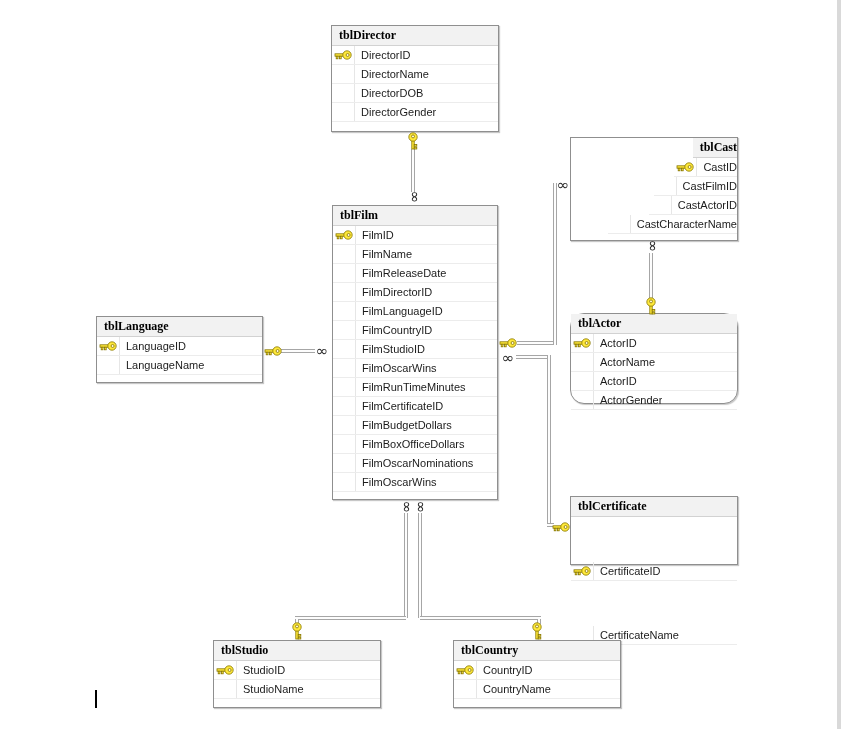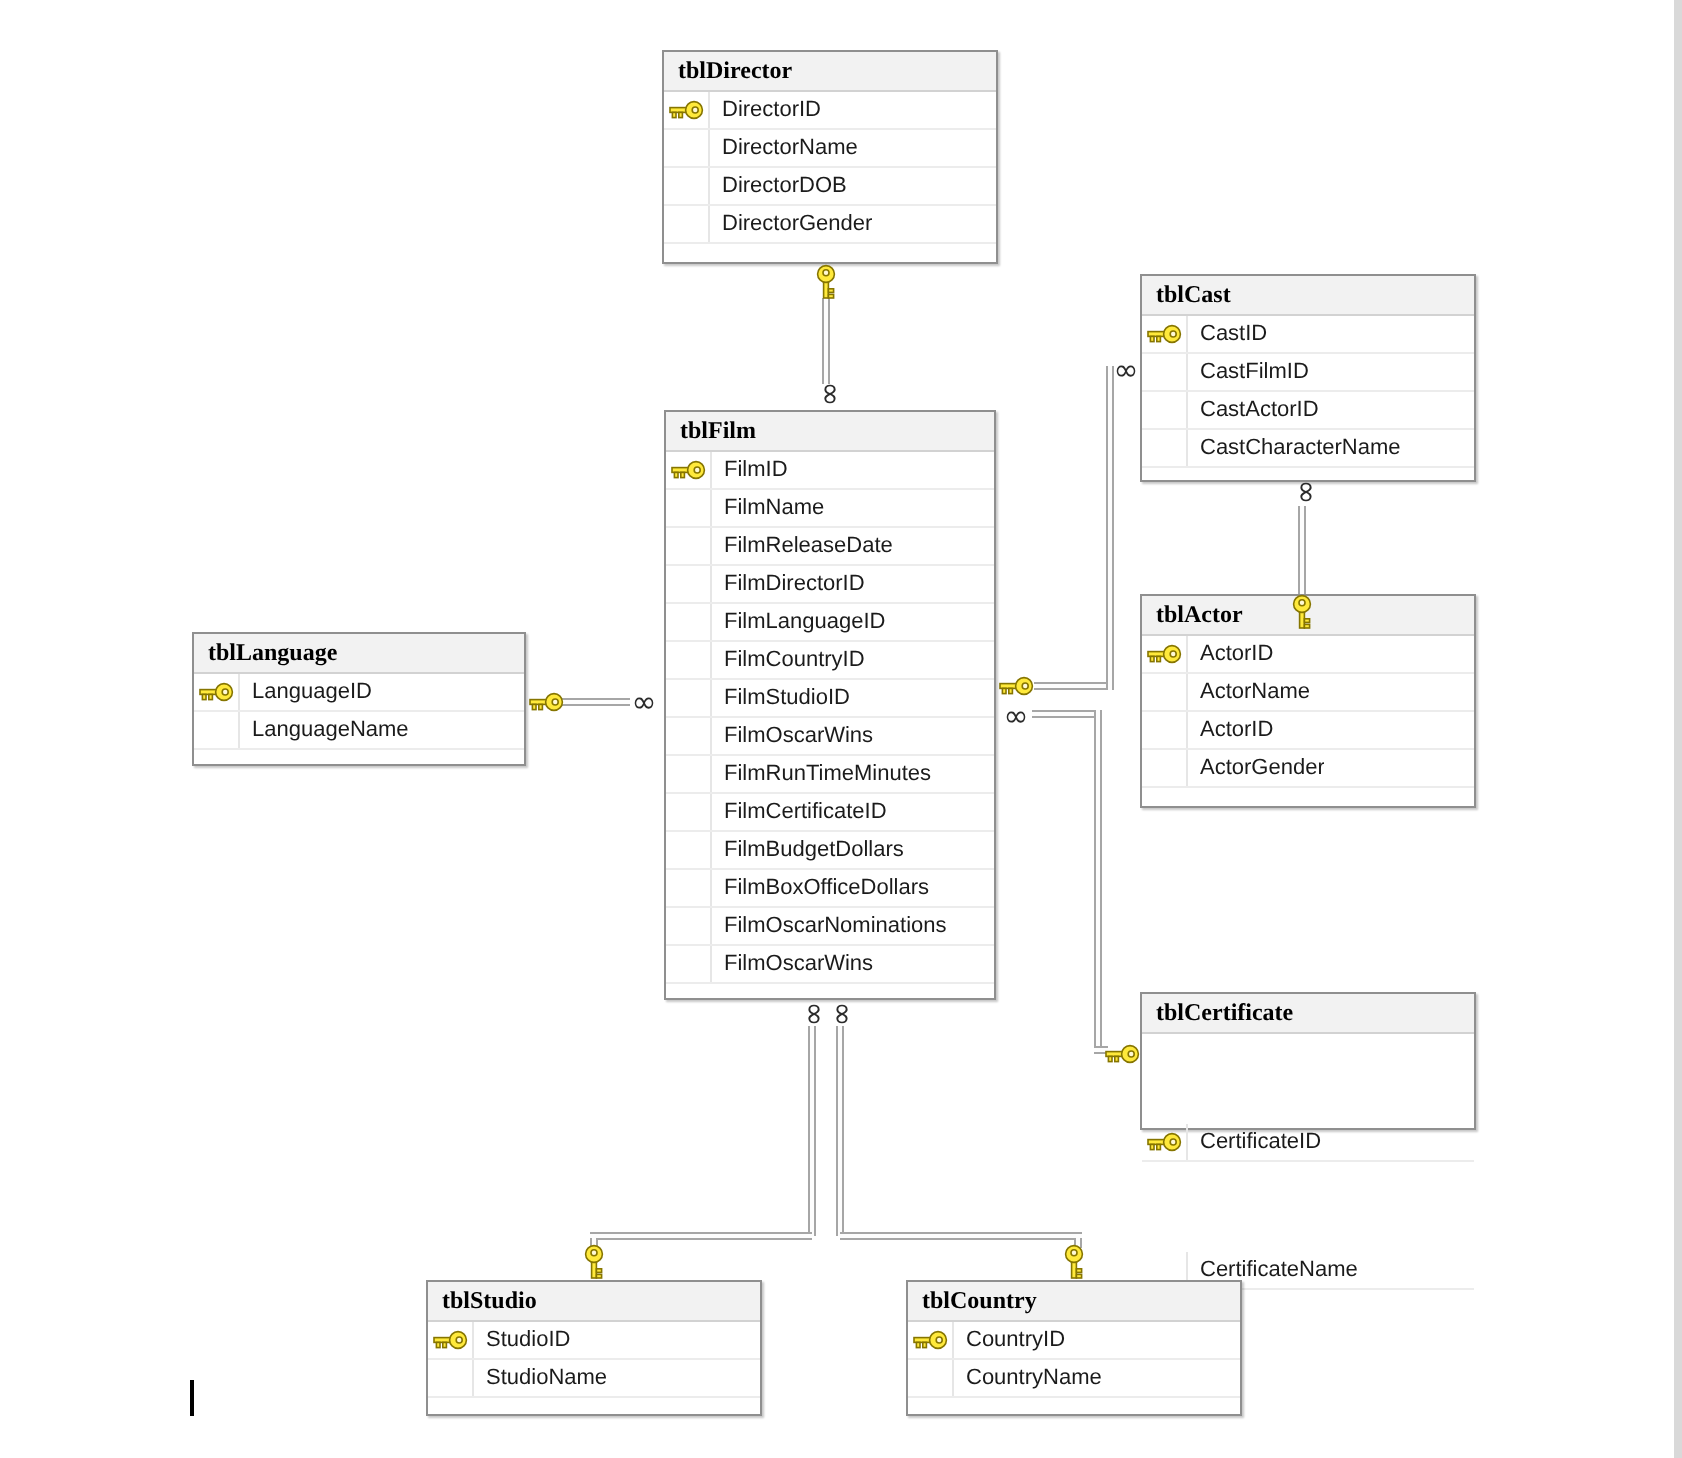--- a/index.html
+++ b/index.html
@@ -82,21 +82,21 @@
       <div class="tbl-row">
         <div class="keycell"></div>
         <div class="namecell">DirectorDOB</div>
       </div>
       <div class="tbl-row">
         <div class="keycell"></div>
         <div class="namecell">DirectorGender</div>
       </div>
       <div class="tbl-strip"></div>
     </div>
-    <div class="tbl" style="left: 570px; top: 137px; width: 168px; height: 104px;">
+    <div class="tbl" style="left: 570px; top: 137px; width: 168px; height: 104px; align-items: flex-end;">
       <div class="tbl-header">tblCast</div>
       <div class="tbl-row">
         <div class="keycell">
           <svg width="18" height="12">
             <g stroke="#867500" stroke-width="0.8" fill="#ffe93b">
               <rect x="1" y="4.8" width="10" height="2.4"></rect>
               <rect x="2.2" y="7.2" width="1.8" height="2.6"></rect>
               <rect x="5.4" y="7.2" width="1.8" height="2.6"></rect>
               <circle cx="13" cy="6" r="4.2"></circle>
               <circle cx="13.6" cy="6" r="1.5" fill="#fff9d6"></circle>
@@ -204,21 +204,21 @@
           </svg>
         </div>
         <div class="namecell">LanguageID</div>
       </div>
       <div class="tbl-row">
         <div class="keycell"></div>
         <div class="namecell">LanguageName</div>
       </div>
       <div class="tbl-strip"></div>
     </div>
-    <div class="tbl" style="left: 570px; top: 297px; width: 168px; height: 107px;">
+    <div class="tbl" style="left: 570px; top: 313px; width: 168px; height: 91px; border-radius: 14px;">
       <div class="tbl-header">tblActor</div>
       <div class="tbl-row">
         <div class="keycell">
           <svg width="18" height="12">
             <g stroke="#867500" stroke-width="0.8" fill="#ffe93b">
               <rect x="1" y="4.8" width="10" height="2.4"></rect>
               <rect x="2.2" y="7.2" width="1.8" height="2.6"></rect>
               <rect x="5.4" y="7.2" width="1.8" height="2.6"></rect>
               <circle cx="13" cy="6" r="4.2"></circle>
               <circle cx="13.6" cy="6" r="1.5" fill="#fff9d6"></circle>

